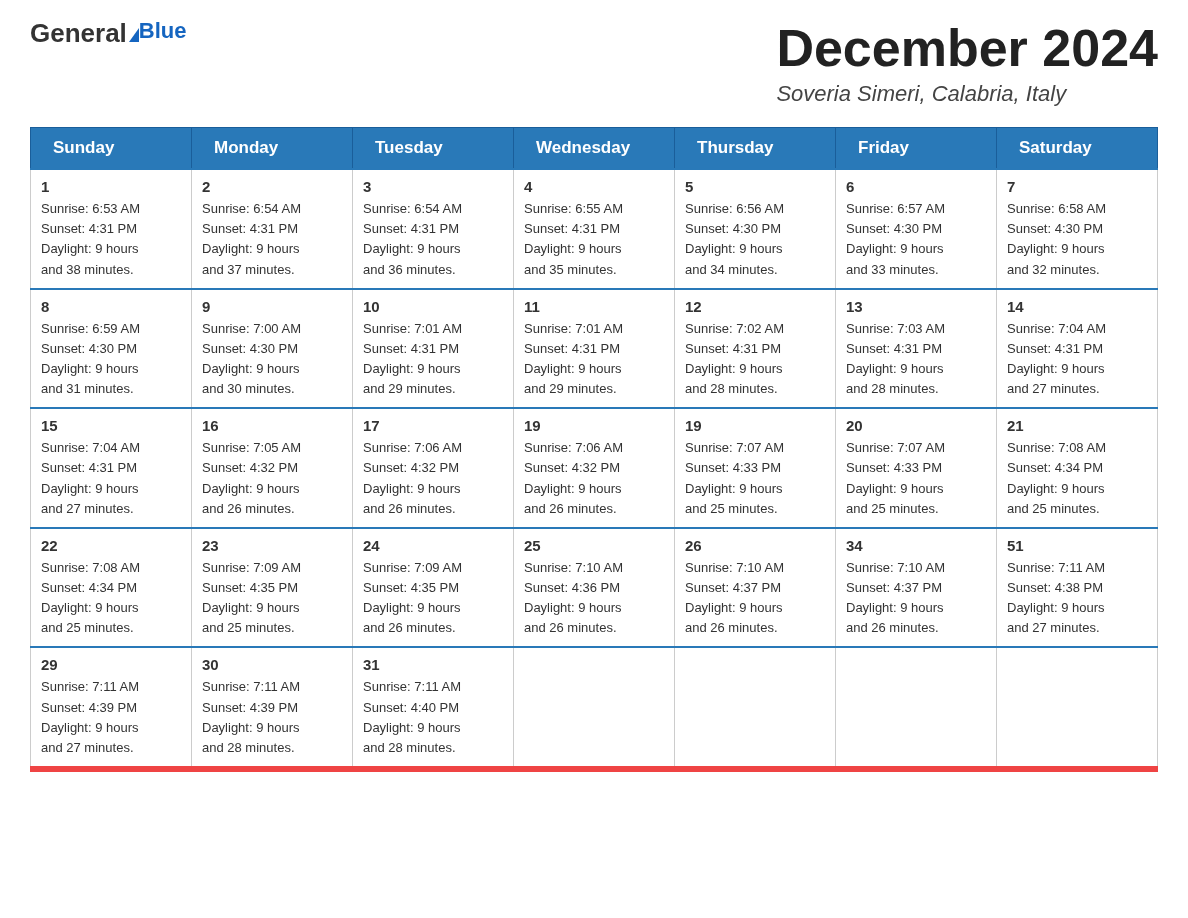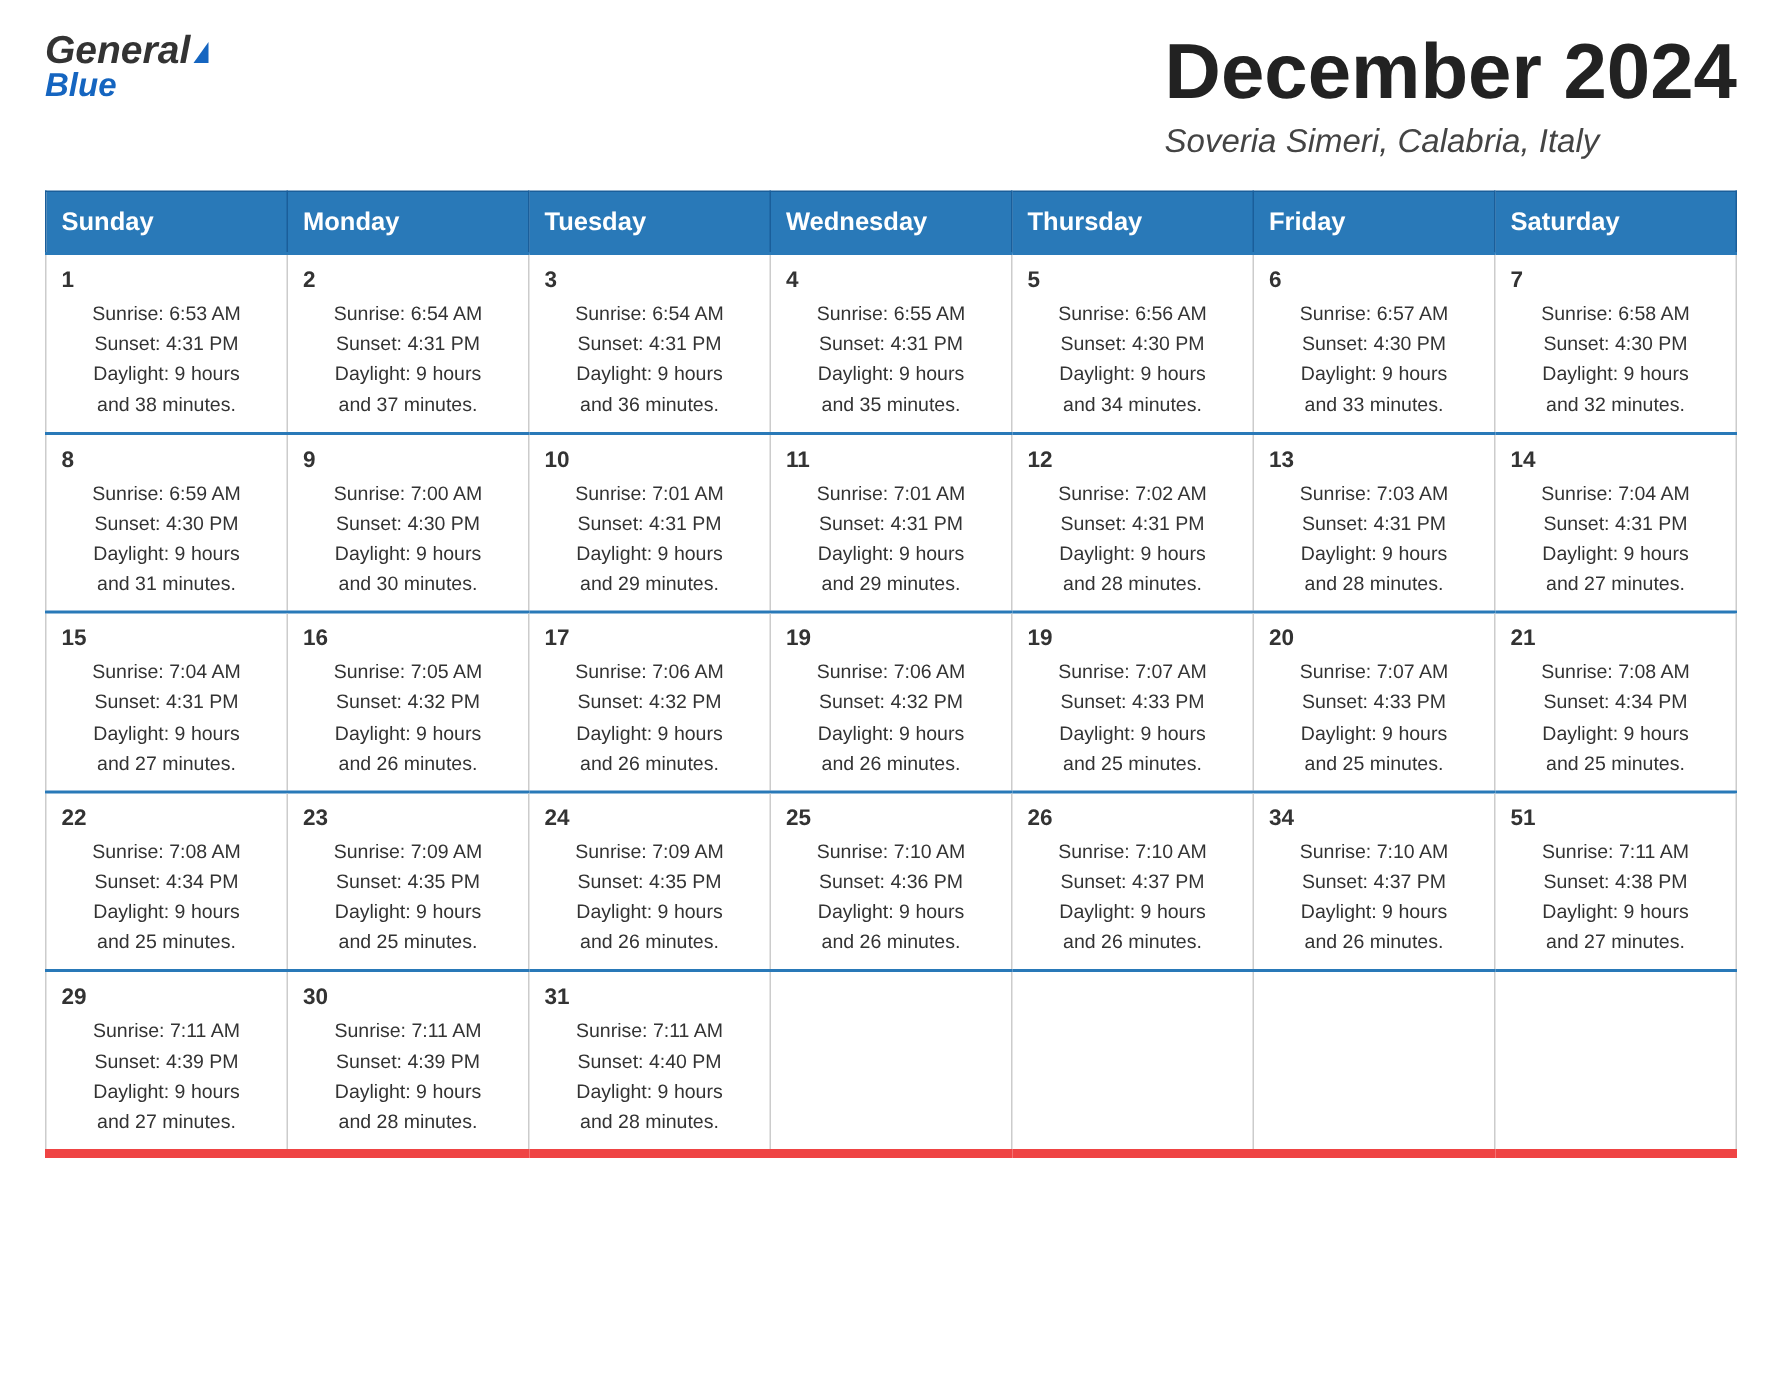--- a/index.html
+++ b/index.html
@@ -11,23 +11,21 @@
       padding: 20px 30px;
     }
     .header {
       display: flex;
       justify-content: space-between;
       align-items: flex-start;
       margin-bottom: 20px;
     }
     .logo {
       display: flex;
-      flex-direction: column;
       align-items: flex-start;
-      font-style: italic;
     }
     .logo-text {
       font-size: 26px;
       font-weight: bold;
       color: #333;
       line-height: 1;
     }
     .logo-triangle {
       display: inline-block;
       width: 0;
@@ -62,21 +60,21 @@
     .calendar-table {
       width: 100%;
       border-collapse: collapse;
       border: 1px solid #aaa;
     }
     .calendar-table th {
       background-color: #2979b8;
       color: #fff;
       font-size: 17px;
       font-weight: bold;
-      padding: 10px 10px;
+      padding: 10px 22px;
       text-align: left;
       border: 1px solid #1a5e9a;
     }
     .calendar-table td {
       vertical-align: top;
       padding: 8px 10px;
       border: 1px solid #ccc;
       font-size: 13.5px;
       color: #333;
       width: 14.28%;
@@ -91,21 +89,20 @@
     .day-number {
       font-size: 15px;
       font-weight: bold;
       margin-bottom: 4px;
       display: block;
     }
     .day-info {
       font-size: 13px;
       line-height: 1.55;
       color: #333;
-      text-align: center;
     }
     .empty-cell {
       background: #fff;
     }
   </style>
 </head>
 <body>
 
 <div class="header">
   <div class="logo">

